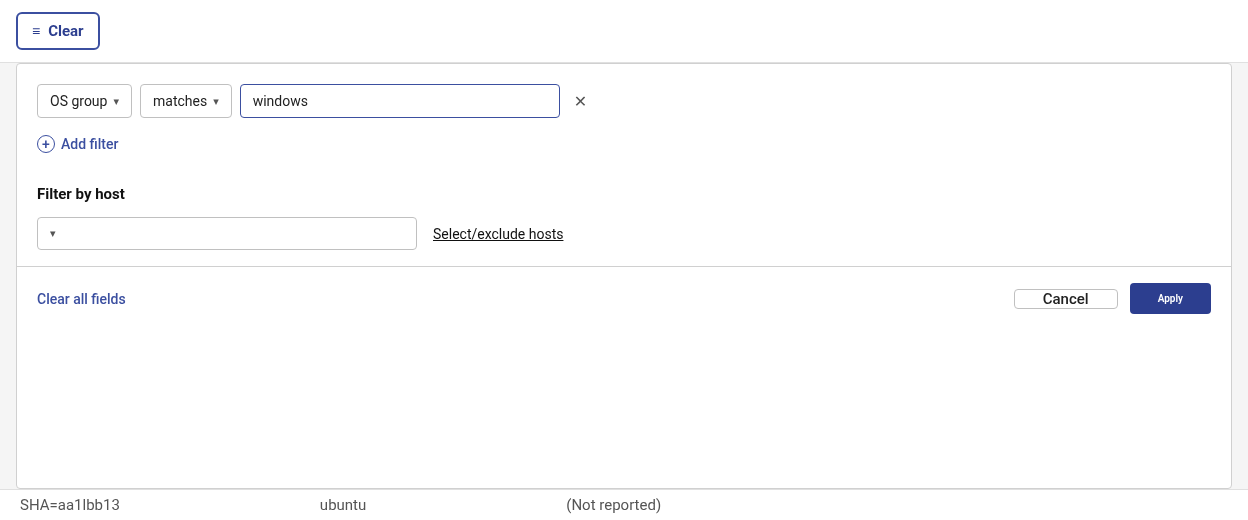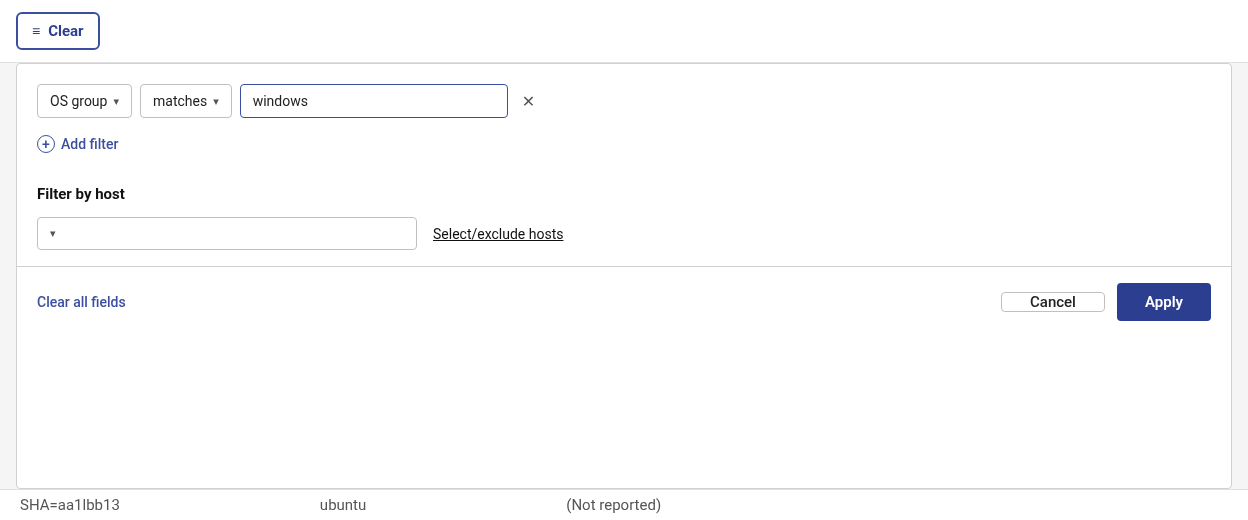--- a/index.html
+++ b/index.html
@@ -88,21 +88,21 @@
       font-size: 11px;
       color: #555;
     }
 
     .filter-value-input {
       border: 1.5px solid #3b4fa0;
       border-radius: 4px;
       padding: 8px 12px;
       font-size: 14px;
       color: #222;
-      width: 268px;
+      width: 320px;
       outline: none;
     }
 
     .clear-filter-btn {
       background: none;
       border: none;
       cursor: pointer;
       font-size: 16px;
       color: #555;
       padding: 4px 6px;
@@ -224,21 +224,21 @@
       font-weight: 500;
       color: #222;
       cursor: pointer;
     }
 
     .apply-btn {
       border: none;
       border-radius: 4px;
       padding: 10px 28px;
       background: #2c3e8f;
-      font-size: 15px;
+      font-size: 10px;
       font-weight: 600;
       color: #ffffff;
       cursor: pointer;
     }
 
     
     .bottom-peek {
       background: #ffffff;
       padding: 6px 20px;
       display: flex;

